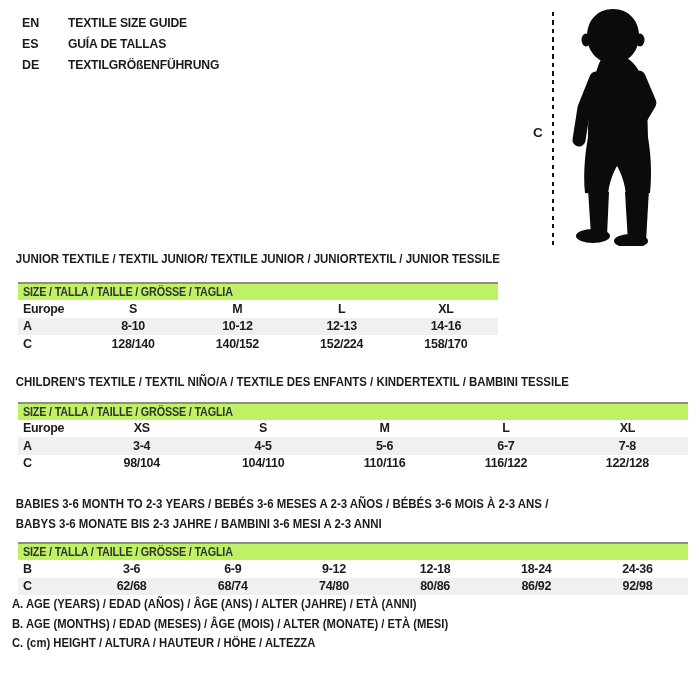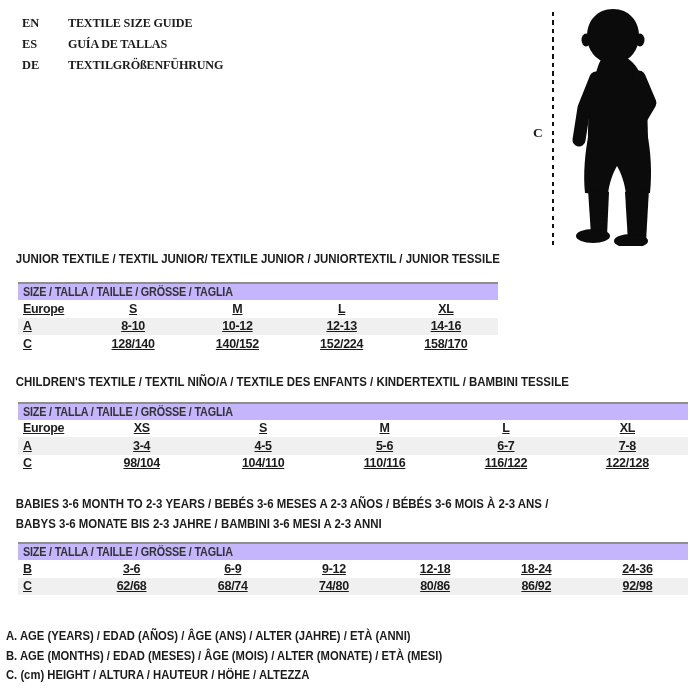--- a/index.html
+++ b/index.html
@@ -6,21 +6,21 @@
   body {
     width:700px; height:700px;
     background:#ffffff;
     font-family:"Liberation Sans", sans-serif;
     color:#1b1b1b;
     -webkit-font-smoothing:antialiased;
   }
   .page { position:relative; width:700px; height:700px; overflow:hidden; background:#ffffff; }
 
   
-  .header { position:relative; height:252px;font-family:Liberation Serif, serif; }
+  .header { position:relative; height:252px; }
   .lang-list { position:absolute; top:12px; left:22px; }
   .lang-row { display:flex; height:21px; align-items:center; font-weight:bold; font-size:13.5px; }
   .lang-code { width:46px; transform:scaleX(0.92); transform-origin:left center; }
   .lang-label { white-space:nowrap; transform:scaleX(0.9); transform-origin:left center; letter-spacing:-0.2px; }
 
   .measure-line {
     position:absolute; left:552px; top:12px; width:2px; height:234px;
     background:repeating-linear-gradient(to bottom, #111 0 4px, transparent 4px 8.5px);
   }
   .measure-label { position:absolute; left:533px; top:125px; font-weight:bold; font-size:13.5px; }
@@ -38,34 +38,34 @@
   .title-babies .tline { display:block; white-space:nowrap; }
 
   .stable { margin-left:18px; }
   .stable.w-junior { width:480px; margin-top:16px; }
   .stable.w-wide   { width:670px; }
   .stable.mt-children { margin-top:13px; }
   .stable.mt-babies   { margin-top:8px; }
 
   .size-band {
     border-top:2px solid #8d8d8d;
-    background:#c4b5fd;
+    background:#bef264;
     height:16px; line-height:16px;
     font-size:12px; font-weight:bold; color:#333;
     padding-left:5px; white-space:nowrap;
   }
   .size-band .band-text { display:inline-block; transform:scaleX(0.9); transform-origin:left center; letter-spacing:-0.2px; }
 
-  .trow { display:flex; height:17.5px; align-items:center; font-size:12.5px; font-weight:bold; letter-spacing:-0.3px;text-decoration:underline; }
+  .trow { display:flex; height:17.5px; align-items:center; font-size:12.5px; font-weight:bold; letter-spacing:-0.3px; }
   .trow.alt { background:#f0f0f0; }
   .tlabel { width:58px; padding-left:5px; flex:none; }
   .tcell { flex:1; text-align:center; }
 
   
-  .footnotes { margin-top:32px; padding-left:6px; }
+  .footnotes { padding-left:12px; }
   .footnote { font-size:12.5px; font-weight:bold; line-height:19.5px; white-space:nowrap;
               transform:scaleX(0.9); transform-origin:left center; }
 </style>
 </head>
 <body>
 
 <div class="page">
 
   <div class="header">
     <div class="lang-list">

